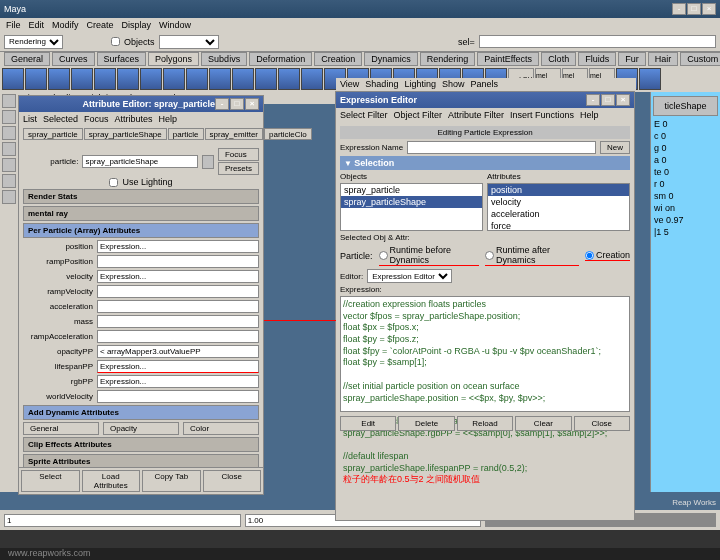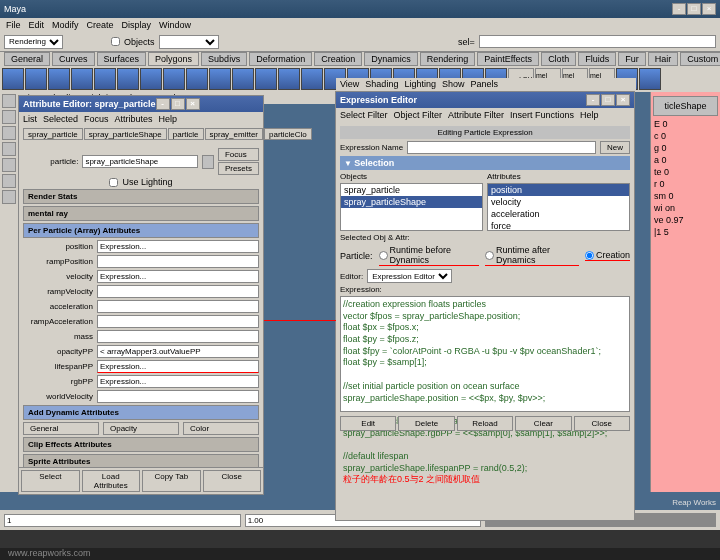--- a/index.html
+++ b/index.html
@@ -8,21 +8,21 @@
 .menubar{height:14px;background:#d4d0c8;display:flex;gap:8px;padding:0 6px;align-items:center;font-size:9px}
 .toolbar-row{height:20px;background:#d4d0c8;display:flex;align-items:center;padding:0 4px;gap:4px;border-bottom:1px solid #888}
 .shelf-tabs{height:14px;background:#d4d0c8;display:flex;gap:2px;padding:0 4px;font-size:8px}
 .shelf-tab{padding:1px 6px;background:#c0c0c0;border:1px solid #888;cursor:pointer}
 .shelf-icons{height:26px;background:#d4d0c8;display:flex;gap:1px;padding:2px;align-items:center;overflow:hidden}
 .shelf-icon{width:22px;height:22px;background:linear-gradient(#5a8ada,#3a5a9a);border:1px solid #444;cursor:pointer}
 .shelf-text{width:26px;height:22px;background:#d4d0c8;border:1px solid #888;font-size:7px;display:flex;align-items:center;justify-content:center;cursor:pointer}
 .tool-btn{width:14px;height:14px;background:#c0c0c0;border:1px solid #888;cursor:pointer}
 .panel-header{height:14px;background:#d4d0c8;display:flex;gap:6px;padding:0 4px;font-size:8px;align-items:center}
 .attr-editor{position:absolute;left:18px;top:95px;width:246px;height:400px;background:#d4d0c8;border:1px solid #888;z-index:10}
-.attr-title{height:16px;background:linear-gradient(#4a6aaa,#3a5a9a);color:#fff;display:flex;align-items:center;justify-content:flex-start;padding:0 4px;font-size:9px;font-weight:bold}
+.attr-title{height:16px;background:linear-gradient(#4a6aaa,#3a5a9a);color:#fff;display:flex;align-items:center;justify-content:flex-end;padding:0 4px;font-size:9px;font-weight:bold}
 .attr-menubar{height:14px;background:#d4d0c8;display:flex;gap:6px;padding:0 4px;align-items:center;font-size:8px}
 .attr-tabs{height:16px;display:flex;gap:1px;padding:2px 4px}
 .attr-tab{padding:1px 4px;background:#d4d0c8;border:1px solid #888;font-size:8px;cursor:pointer}
 .attr-body{padding:4px;overflow:auto;height:330px}
 .attr-row{display:flex;align-items:center;margin:2px 0;gap:4px}
 .attr-label{width:70px;text-align:right;font-size:8px}
 .attr-input{flex:1;height:13px;background:#fff;border:1px solid #888;padding:0 2px;font-size:8px}
 .attr-section{background:#b8b4ac;padding:2px 4px;margin:2px 0;font-size:8px;font-weight:bold;border:1px solid #888;cursor:pointer}
 .attr-section.blue{background:#8aa4d4}
 .btn-small{padding:1px 6px;background:#d4d0c8;border:1px solid #888;font-size:8px;cursor:pointer}
@@ -38,21 +38,21 @@
 .expr-list-item{padding:1px 3px;cursor:pointer}
 .expr-list-item.sel{background:#3a5a9a;color:#fff}
 .expr-radio-row{display:flex;gap:6px;align-items:center;font-size:8px;margin:3px 0}
 .expr-radio-row span{display:flex;align-items:center;gap:2px}
 .red-underline{border-bottom:1px solid red}
 .expr-textarea{width:100%;height:116px;background:#fff;border:1px solid #888;font-size:8px;font-family:monospace;padding:2px;line-height:1.3}
 .expr-code{color:#2a6a2a}
 .red-text{color:red}
 .expr-buttons{display:flex;gap:2px;margin-top:4px}
 .expr-btn{flex:1;padding:2px;background:#d4d0c8;border:1px solid #888;font-size:8px;cursor:pointer;text-align:center}
-.right-panel{position:absolute;right:0;top:92px;width:70px;height:400px;background:#fca5a5;border-left:1px solid #888;padding:2px;font-size:7px}
+.right-panel{position:absolute;right:0;top:92px;width:70px;height:400px;background:#7dd3fc;border-left:1px solid #888;padding:2px;font-size:7px}
 .ch-box{height:20px;background:#c0c0c0;border:1px solid #888;margin:2px 0;display:flex;align-items:center;justify-content:center}
 .bottom-bar{position:absolute;bottom:30px;left:0;right:0;height:20px;background:#d4d0c8;display:flex;align-items:center;padding:0 4px;gap:4px}
 .status-bar{position:absolute;bottom:12px;left:0;right:0;height:18px;background:#333;color:#aaa;display:flex;align-items:center;padding:0 8px}
 .watermark{position:absolute;bottom:0;left:0;right:0;height:12px;background:#222;color:#888;padding:0 8px;font-size:9px}
 .win-btns{display:flex;gap:1px}
 .win-btn{width:14px;height:12px;background:#d4d0c8;border:1px solid #888;font-size:8px;text-align:center;cursor:pointer}
 .focus-btns{display:flex;flex-direction:column;gap:1px}
 .red-line{position:absolute;left:264px;top:320px;width:72px;height:1px;background:red;z-index:30}
 .bottom-attr-btns{position:absolute;bottom:0;left:0;right:0;display:flex;gap:2px;padding:2px;background:#d4d0c8;border-top:1px solid #888}
 .logo-corner{position:absolute;right:4px;bottom:32px;width:50px;height:30px;font-size:8px;color:#ddd;text-align:right}
@@ -201,25 +201,25 @@
         </div>
         <div class="attr-row">
           <span class="attr-label">rampVelocity</span>
           <input class="attr-input" value="" style="">
         </div>
         <div class="attr-row">
           <span class="attr-label">acceleration</span>
           <input class="attr-input" value="" style="">
         </div>
         <div class="attr-row">
+          <span class="attr-label">mass</span>
+          <input class="attr-input" value="" style="">
+        </div>
+        <div class="attr-row">
           <span class="attr-label">rampAcceleration</span>
-          <input class="attr-input" value="" style="">
-        </div>
-        <div class="attr-row">
-          <span class="attr-label">mass</span>
           <input class="attr-input" value="" style="">
         </div>
         <div class="attr-row">
           <span class="attr-label">opacityPP</span>
           <input class="attr-input" value="&lt; arrayMapper3.outValuePP" style="">
         </div>
         <div class="attr-row">
           <span class="attr-label">lifespanPP</span>
           <input class="attr-input" value="Expression..." style="border-bottom: 1px solid red;">
         </div>

